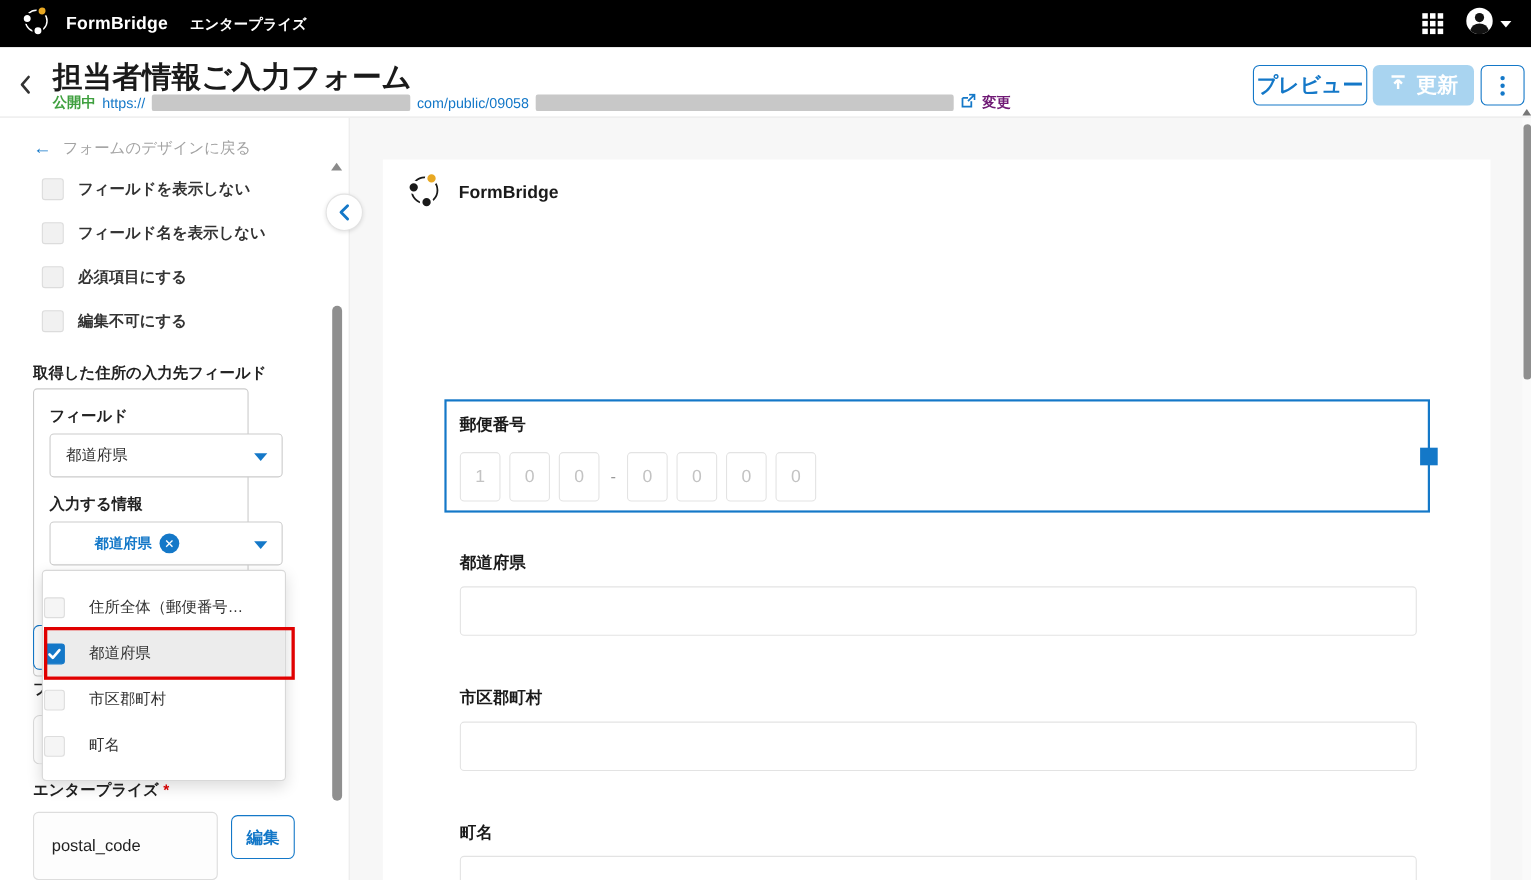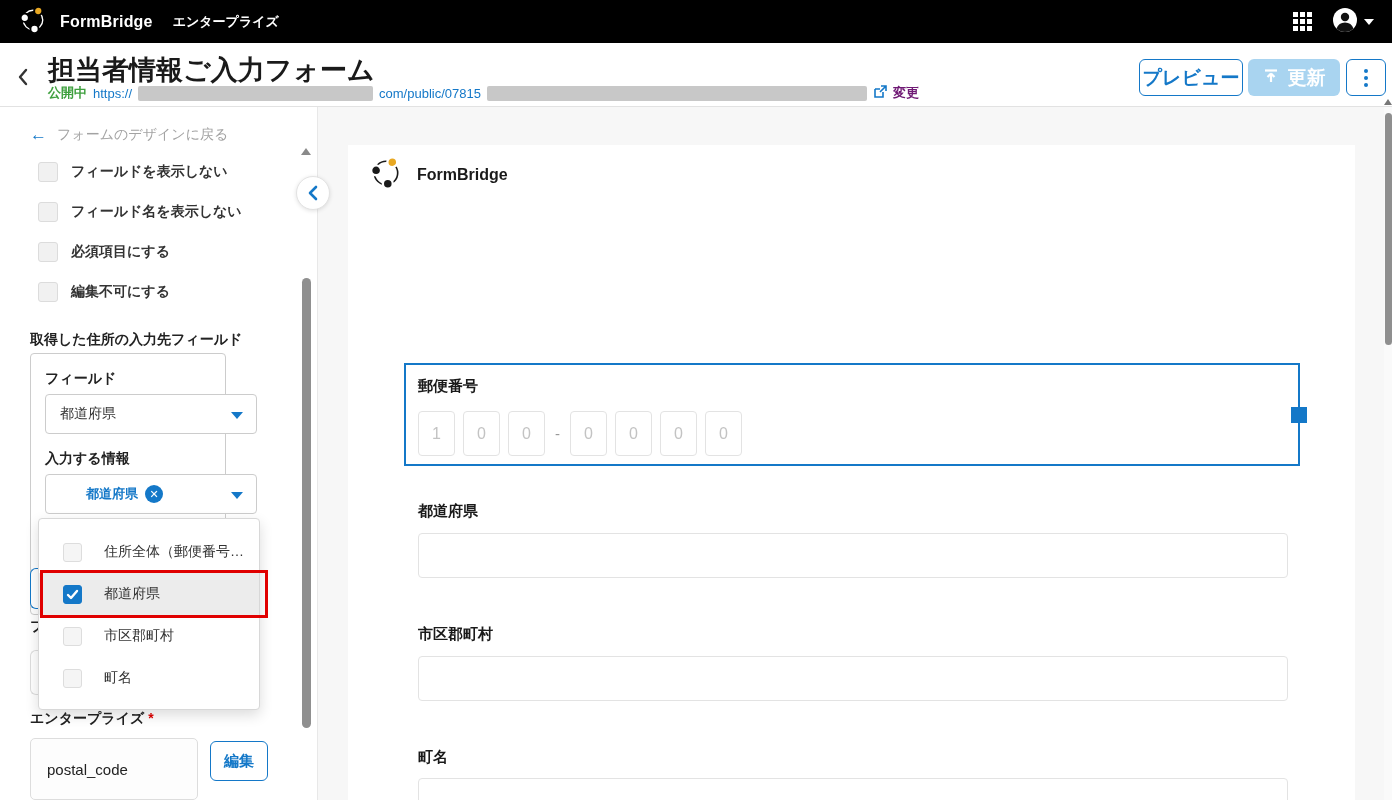--- a/index.html
+++ b/index.html
@@ -72,21 +72,21 @@
   .code-input { position:absolute; left:30px; top:631px; width:168px; height:62px; border:1px solid #ddd;
     border-radius:5px; background:#fdfdfd; display:flex; align-items:center; padding:0 16px;
     font-size:15px; color:#222; }
   .btn-edit { position:absolute; left:210px; top:634px; width:58px; height:40px; background:#fff;
     border:1px solid #1478c8; border-radius:6px; color:#1478c8; font-size:15px; font-weight:bold;
     display:flex; align-items:center; justify-content:center; cursor:pointer; }
 
   
   .dropdown { position:absolute; left:38px; top:411px; width:222px; height:192px; background:#fff;
     border:1px solid #d8d8d8; border-radius:4px; box-shadow:0 5px 14px rgba(0,0,0,.14); z-index:30; padding-top:12px; }
-  .dd-item { position:relative; height:42px; display:flex; align-items:center; gap:22px; padding-left:24px; cursor:pointer; }
+  .dd-item { position:relative; height:42px; display:flex; align-items:center; gap:22px; padding-left:1px; cursor:pointer; }
   .dd-item .dd-lbl { font-size:14px; color:#333; white-space:nowrap; }
   .dd-cb { width:19px; height:19px; background:#f5f5f5; border:1px solid #ddd; border-radius:3px; flex:0 0 auto; }
   .dd-item.selected { background:#ececec; }
   .dd-cb.checked { background:#1478c8; border-color:#1478c8; display:flex; align-items:center; justify-content:center; }
   .red-frame { position:absolute; left:1px; top:51px; width:228px; height:48px; border:3px solid #e00000; z-index:40; pointer-events:none; }
 
   
   .sb-scroll-arrow { position:absolute; left:301px; top:41px; width:0; height:0;
     border-left:5px solid transparent; border-right:5px solid transparent; border-bottom:7px solid #8a8a8a; }
   .sb-thumb { position:absolute; left:302px; top:171px; width:9px; height:450px; background:#8f8f8f; border-radius:5px; }
@@ -165,21 +165,21 @@
     <div class="back-chevron">
       <svg width="14" height="20" viewBox="0 0 14 20">
           <polyline points="10,3 4,10 10,17" fill="none" stroke="#333" stroke-width="2.4" stroke-linecap="round" stroke-linejoin="round"></polyline>
         </svg>
     </div>
     <div class="page-title">担当者情報ご入力フォーム</div>
     <div class="status-row">
       <span class="status-pub">公開中</span>
       <span class="url-text">https://</span>
       <span class="redact redact1"></span>
-      <span class="url-text">com/public/07815</span>
+      <span class="url-text">com/public/09058</span>
       <span class="redact redact2"></span>
       <span>
         <svg width="14" height="14" viewBox="0 0 14 14">
             <path d="M2 4 h5 M2 4 v8 h8 v-5" fill="none" stroke="#1478c8" stroke-width="1.6"></path>
             <path d="M8 1 h5 v5 M13 1 L7 7" fill="none" stroke="#1478c8" stroke-width="1.6"></path>
           </svg>
       </span>
       <span class="link-blue">変更</span>
     </div>
     <div class="hdr-btn btn-preview">プレビュー</div>

